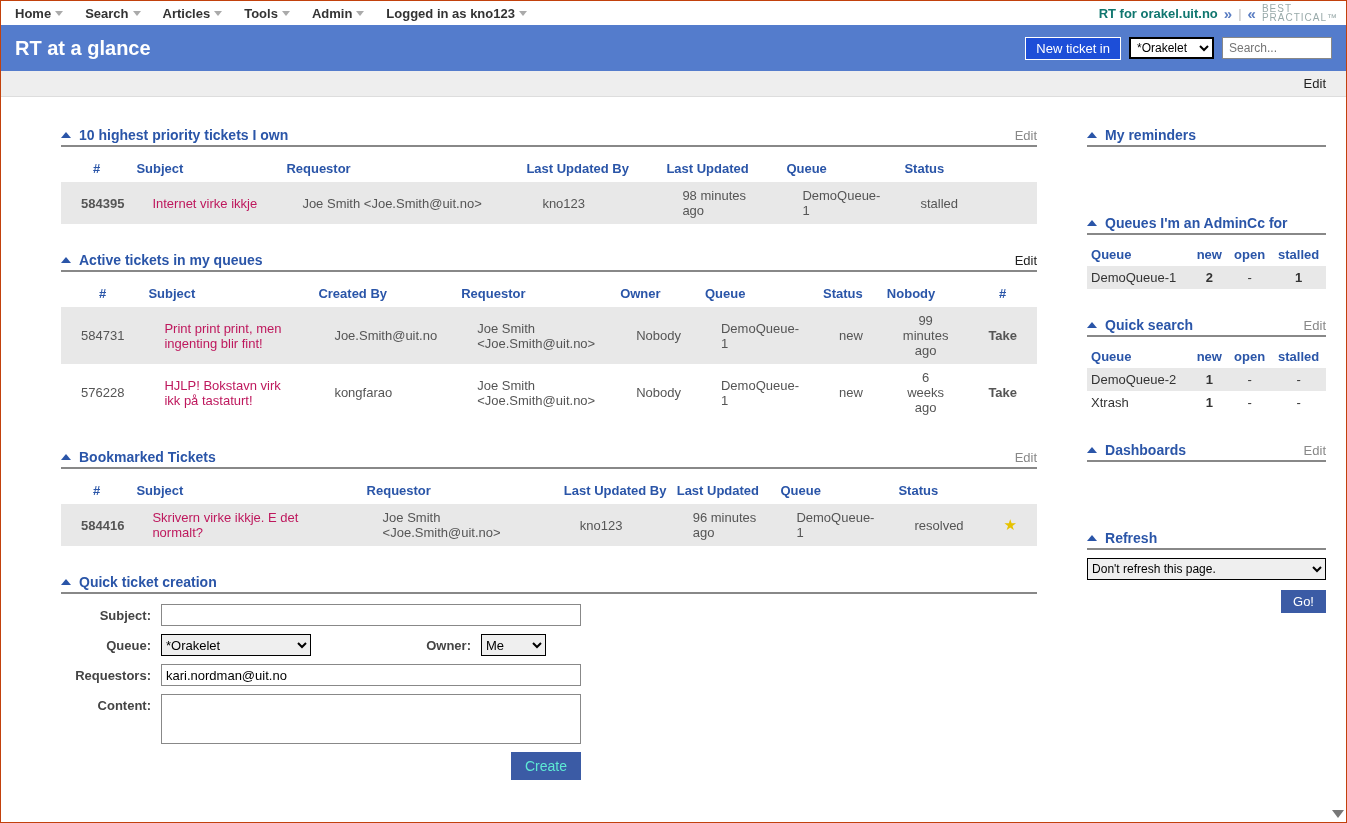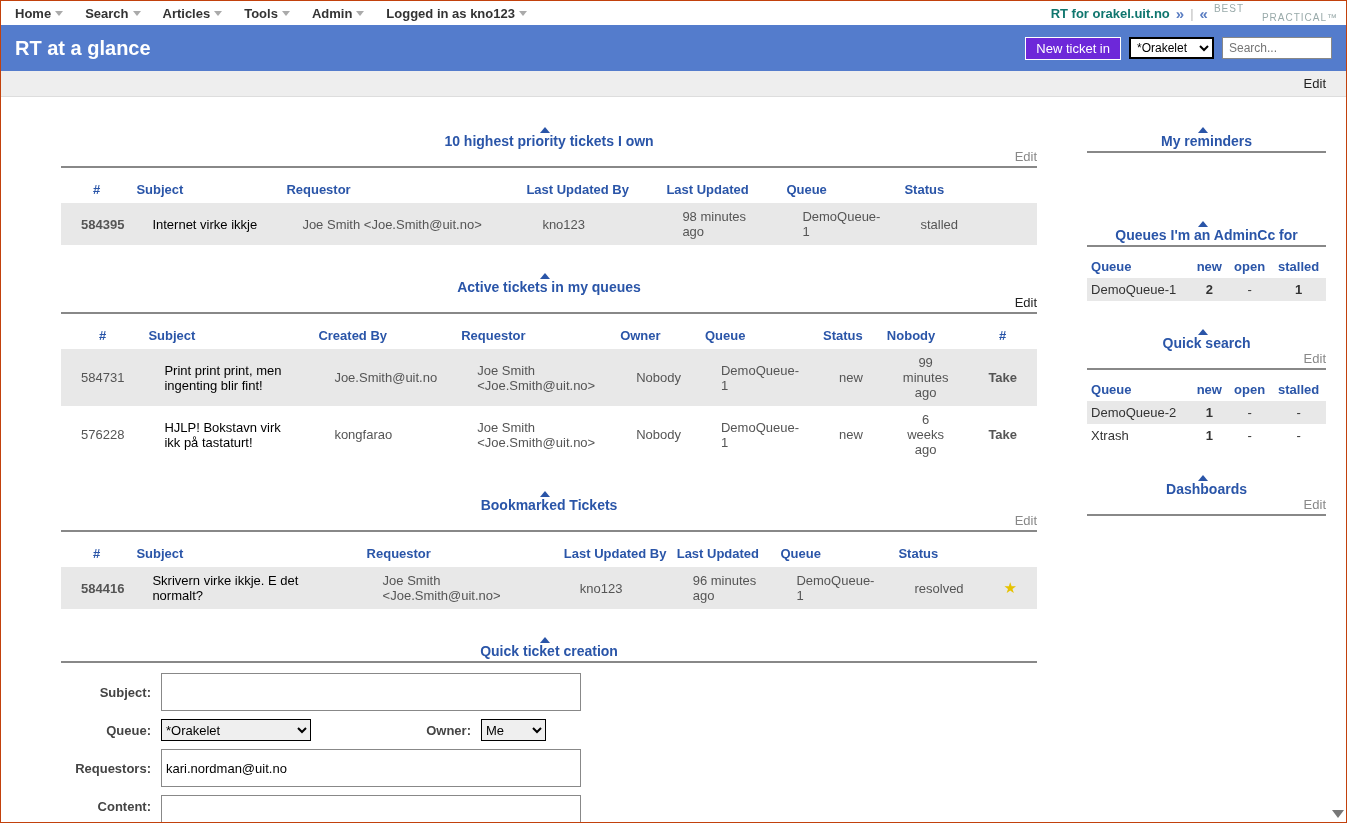--- a/index.html
+++ b/index.html
@@ -9,59 +9,59 @@
   .topnav { display: flex; align-items: center; padding: 4px 8px; background: #fff; position: relative; height: 24px; }
   .topnav .menu { display: flex; gap: 10px; }
   .topnav .menu-item { padding: 2px 6px; display: flex; align-items: center; gap: 4px; cursor: pointer; font-weight: bold; }
   .topnav .menu-item.active { font-weight: bold; }
   .topnav .chev { width: 0; height: 0; border-left: 4px solid transparent; border-right: 4px solid transparent; border-top: 5px solid #aaa; display:inline-block; }
   .topnav .right { margin-left: auto; display: flex; align-items: center; gap: 6px; }
   .rt-link { color: #0f766e; font-weight: bold; }
   .arrows { color: #5a7dc2; font-weight: bold; font-size: 15px; }
   .bp-logo { font-size: 10px; color: #9aa; letter-spacing: 1px; line-height: 9px; text-align:left; font-family: 'Arial Narrow', Arial; }
   .bp-top { display:block; }
-  .bp-bot { display:block;margin-left:48px; }
+  .bp-bot { display:block; }
 
   .headerbar { background: #547CCC; color: #fff; display: flex; align-items: center; padding: 16px 14px; height: 46px; }
   .headerbar .title { font-size: 20px; font-weight: bold; }
   .headerbar .hb-right { margin-left: auto; display: flex; align-items: center; gap: 8px; }
-  .btn-newticket { border: 1px solid #fff; background: #6d28d9; color: #fff; padding: 3px 10px; font-size: 13px; cursor: pointer; }
+  .btn-newticket { border: 1px solid #fff; background: #1d4ed8; color: #fff; padding: 3px 10px; font-size: 13px; cursor: pointer; }
   .queue-select { border: 2px solid #000; background: #fff; color: #000; height: 22px; padding: 0 2px; font-size: 12px; width: 85px;}
   .search-input { border: 1px solid #888; height: 22px; padding: 2px 6px; width: 110px; font-size: 12px; }
 
   .subbar { background: #eee; border-bottom: 1px solid #ddd; height: 26px; display: flex; align-items: center; padding-right: 20px; }
   .subbar .edit { margin-left: auto; color: #222; cursor: pointer; }
 
   .content { display: flex; padding: 30px 20px 10px 60px; gap: 50px; }
   .left { flex: 1 1 auto; }
   .right-col { width: 260px; }
 
   .widget { margin-bottom: 28px; }
-  .widget-head { display: flex; align-items: center; border-bottom: 2px solid #888; padding-bottom: 2px; flex-direction: column; }
+  .widget-head { display: flex; align-items: center; border-bottom: 2px solid #888; padding-bottom: 2px; }
   .widget-head .caret { width: 0; height:0; border-left:5px solid transparent; border-right:5px solid transparent; border-bottom:6px solid #2a55a8; margin-right:8px; cursor:pointer; }
   .widget-head .wtitle { color: #2a55a8; font-weight: bold; font-size: 14px; }
   .widget-head .wedit { margin-left: auto; color: #888; font-size: 13px; cursor: pointer; }
   .widget-head .wedit.black { color: #222; }
 
   table.data { width: 100%; border-collapse: collapse; margin-top: 8px; }
   table.data th { text-align: left; color: #2a55a8; font-weight: bold; padding: 6px 4px; font-size: 13px; }
   table.data td { padding: 6px 20px; font-size: 13px; color: #555; }
   table.data tr.row-odd { background: #e8e8e8; }
-  table.data td.gray { color: #000000; }
+  table.data td.gray { color: #be185d; }
   .take { color: #000; font-weight: bold; cursor: pointer; }
   .ticket-id { color: #888; font-weight: bold; }
   .star { color: #e6c200; font-size: 15px; }
 
   .form-grid { margin-top: 10px; }
   .form-row { display: flex; align-items: center; margin-bottom: 8px; }
   .form-row label { width: 90px; text-align: right; margin-right: 10px; font-weight: bold; color: #444; }
-  .form-row input[type=text] { border: 1px solid #888; height: 22px; padding: 18px 4px; font-size: 13px; }
+  .form-row input[type=text] { border: 1px solid #888; height: 22px; padding: 2px 4px; font-size: 13px; }
   .form-row select { border: 1px solid #000; height: 22px; font-size: 13px; }
   .form-row textarea { border: 1px solid #888; font-size: 13px; padding: 2px 4px; resize: none; }
-  .btn-create { background: #3b5ba5; color: #e5e5e5; border: none; padding: 6px 14px; font-size: 14px; cursor: pointer; }
+  .btn-create { background: #3b5ba5; color: #5eead4; border: none; padding: 6px 14px; font-size: 14px; cursor: pointer; }
 
   .mini-table { width: 100%; border-collapse: collapse; margin-top: 8px; font-size: 13px; }
   .mini-table th { text-align: left; color: #2a55a8; font-weight: bold; padding: 4px; }
   .mini-table th.c { text-align: center; }
   .mini-table td { padding: 4px; }
   .mini-table td.c { text-align: center; }
   .mini-table tr.row-odd { background: #e8e8e8; }
 
   .refresh-select { width: 100%; border: 1px solid #000; height: 22px; margin-top: 8px; font-size: 12px; }
   .btn-go { background: #3b5ba5; color: #fff; border: none; padding: 4px 12px; font-size: 13px; cursor: pointer; margin-top: 10px; float: right; }
@@ -338,16 +338,27 @@
 
       <div class="widget">
         <div class="widget-head">
           <span class="caret"></span>
           <span class="wtitle">Dashboards</span>
           <span class="wedit">Edit</span>
         </div>
         <div style="height:40px"></div>
       </div>
 
+      <div class="widget">
+        <div class="widget-head">
+          <span class="caret"></span>
+          <span class="wtitle">Refresh</span>
+        </div>
+        <select class="refresh-select">
+          <option>Don't refresh this page.</option>
+        </select>
+        <button class="btn-go">Go!</button>
+        <div style="clear:both"></div>
+      </div>
 
     </div>
   </div>
 </div>
 
 </body></html>

